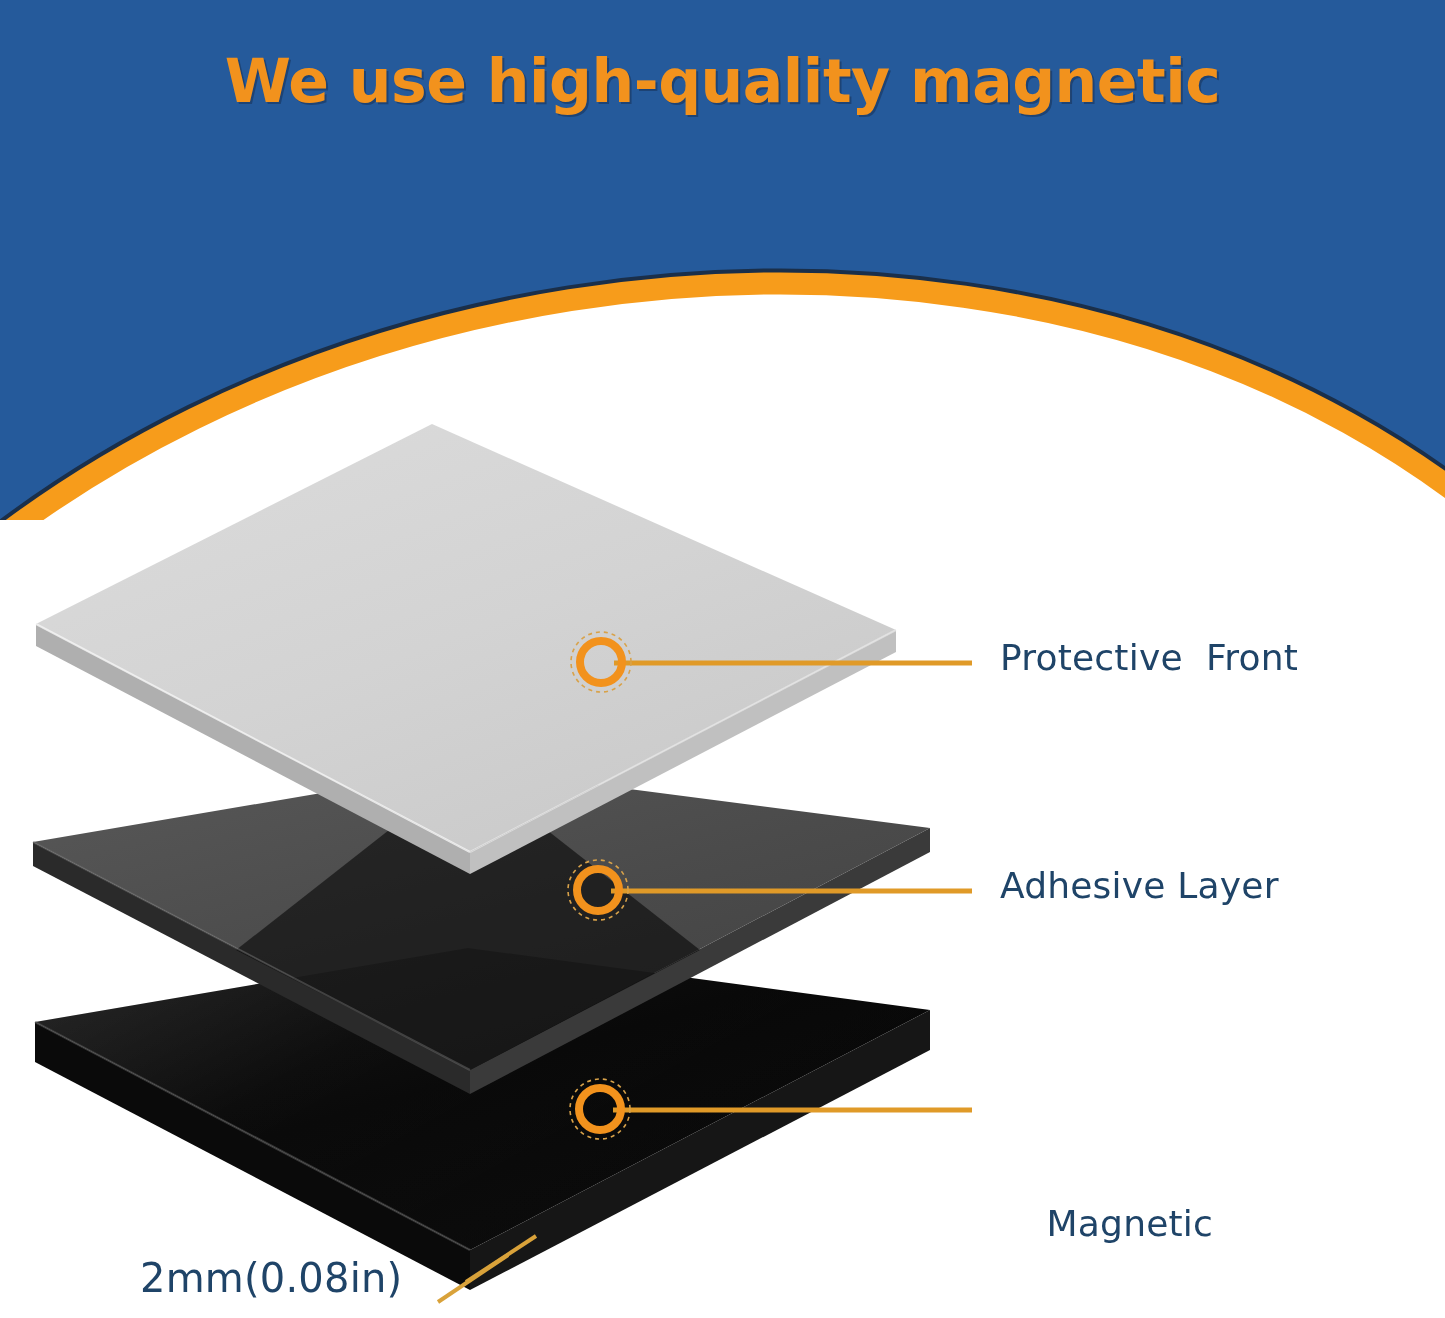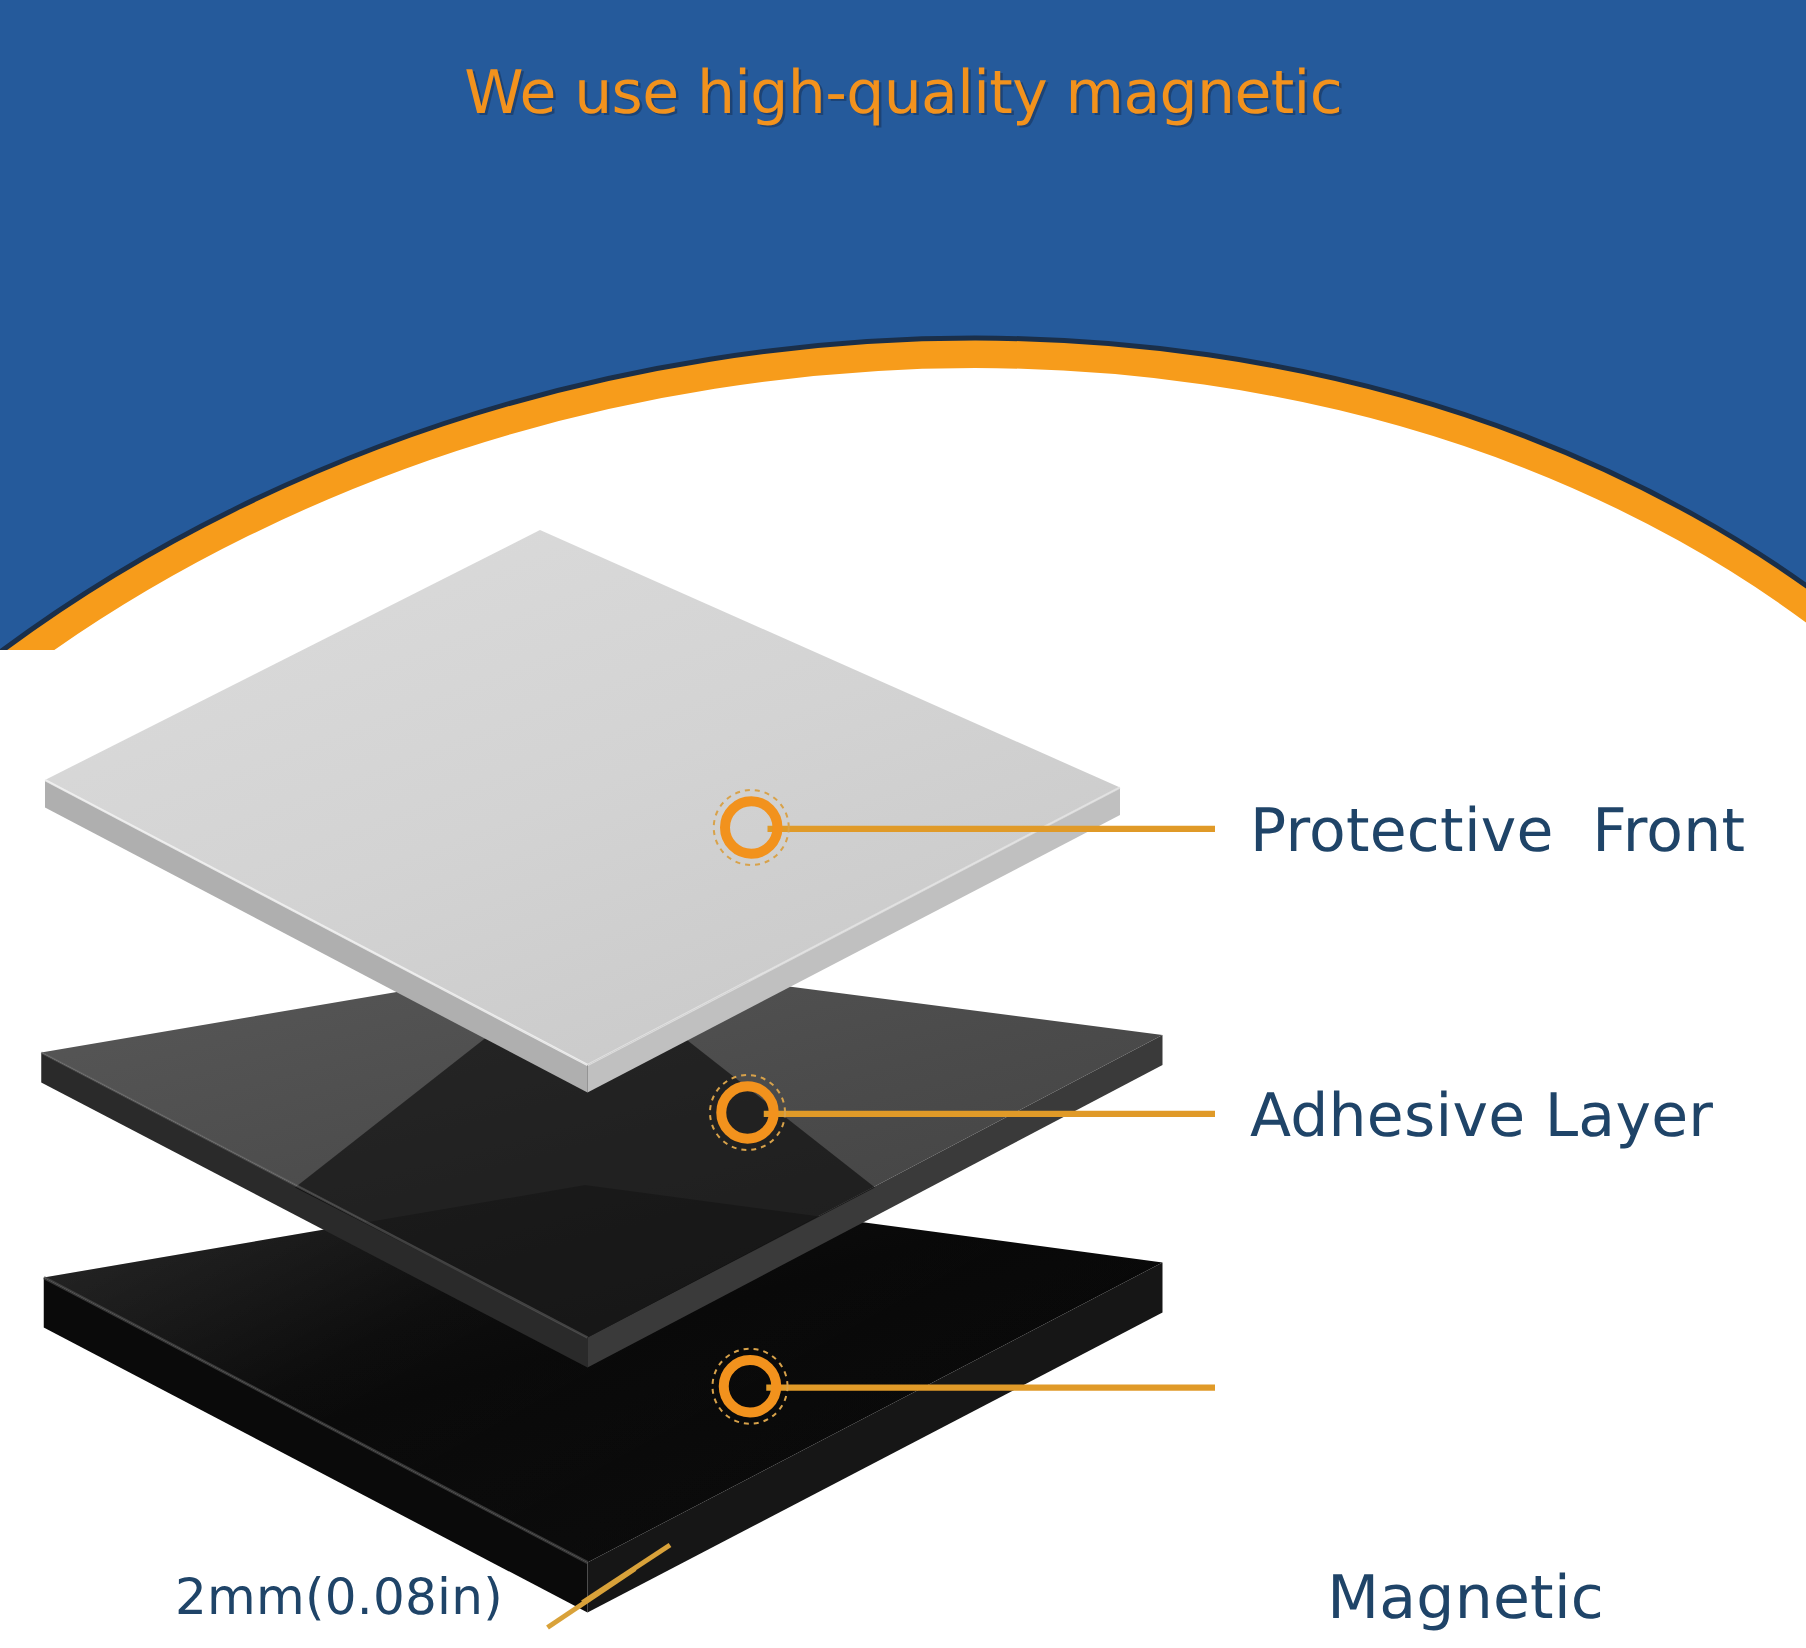--- a/index.html
+++ b/index.html
@@ -37,22 +37,22 @@
     left: 0;
     top: 48px;
     width: 1445px;
     text-align: center;
     z-index: 5;
     pointer-events: none;
   }
   .hl-line1 {
     display: block;
     font-family: "DejaVu Sans", sans-serif;
-    font-size: 48px;
-    font-weight: 400;
+    font-size: 60px;
+    font-weight: 700;
     letter-spacing: -0.5px;
     color: #F2921D;
     line-height: 1.12;
     text-shadow: 2px 2px 0 rgba(20,40,70,0.45);
   }
   .hl-line2 {
     display: block;
     font-family: "DejaVu Sans", sans-serif;
     font-size: 56px;
     font-weight: 400;
@@ -69,21 +69,21 @@
     left: 0;
     top: 0;
     width: 1445px;
     height: 1318px;
   }
 
   
   .callout-label {
     position: absolute;
     font-family: "DejaVu Sans", sans-serif;
-    font-size: 48px;
+    font-size: 36px;
     font-weight: 400;
     color: #1F4468;
     line-height: 1.33;
     white-space: pre;
     letter-spacing: 0.2px;
   }
   #label-protective { left: 1000px; top: 634px; }
   #label-adhesive   { left: 1000px; top: 862px; }
   #label-magnetic   { left: 1000px; top: 1056px; }
 

